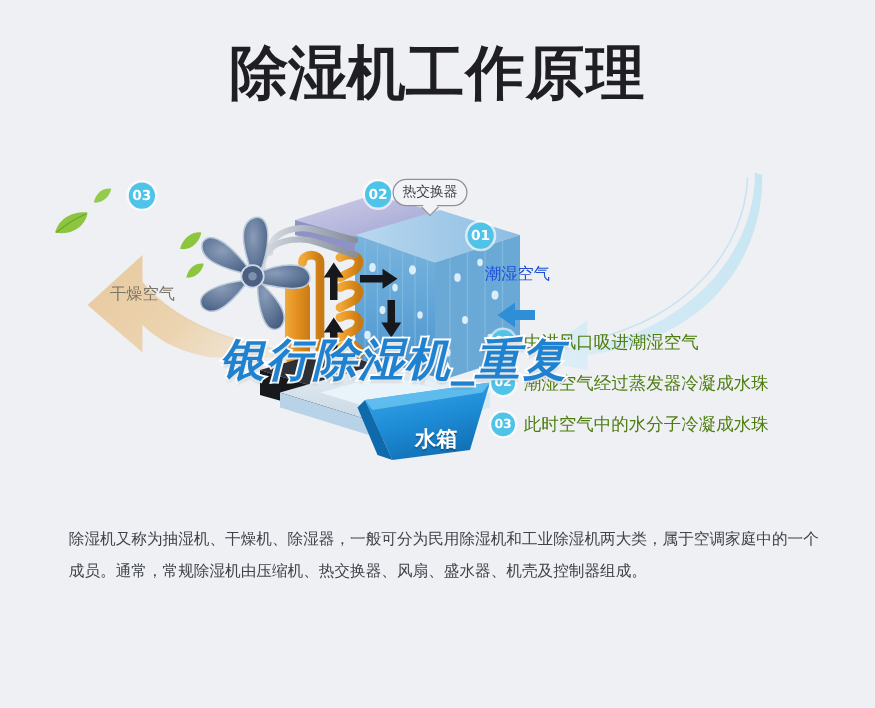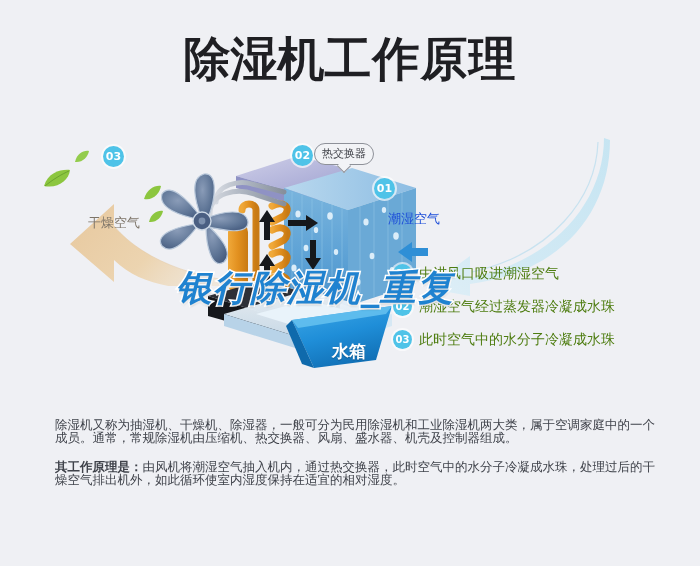--- a/index.html
+++ b/index.html
@@ -39,21 +39,21 @@
   
   .moist-arrow{
     position:absolute;left:360px;top:20px;width:250px;height:160px;
   }
 
   .air-label{
     position:absolute;
     font-size:13px;color:#6c6f78;white-space:nowrap;
     font-family:"DejaVu Sans","Liberation Sans",sans-serif;
   }
-  .label-dry{left:88px;top:96px;color:#7d7468;}
+  .label-dry{left:88px;top:108px;color:#7d7468;}
   .label-moist{left:388px;top:92px;color:#1d4ed8;}
 
   
   .badge{
     position:absolute;
     width:21px;height:21px;border-radius:50%;
     background:#4fc3e8;
     color:#ffffff;font-size:11px;font-weight:bold;
     display:flex;align-items:center;justify-content:center;
     font-family:"DejaVu Sans","Liberation Sans",sans-serif;
@@ -110,21 +110,21 @@
     font-family:"DejaVu Sans","Liberation Sans",sans-serif;
     -webkit-text-stroke:3px #ffffff;
     paint-order:stroke fill;
     z-index:40;
     text-shadow:0 2px 2px rgba(0,0,0,.12);
   }
 
   
   .copy{position:absolute;left:55px;top:418px;width:600px;}
   .para{
-    font-size:12.5px;line-height:13px;color:#3f424a;
+    font-size:12.5px;line-height:26px;color:#3f424a;
     font-family:"DejaVu Sans","Liberation Sans",sans-serif;
     margin:0 0 16px 0;
     text-align:justify;
   }
   .para .lead{font-weight:bold;}
 </style>
 </head>
 <body>
 
 <div id="page">
@@ -345,16 +345,15 @@
     <div class="legend-row">
       <div class="legend-badge">03</div>
       <div class="legend-text">此时空气中的水分子冷凝成水珠</div>
     </div>
   </div>
 
   <div class="watermark">银行除湿机_重复</div>
 
   <div class="copy">
     <p class="para">除湿机又称为抽湿机、干燥机、除湿器，一般可分为民用除湿机和工业除湿机两大类，属于空调家庭中的一个成员。通常，常规除湿机由压缩机、热交换器、风扇、盛水器、机壳及控制器组成。</p>
-    <p class="para"><span class="lead">其工作原理是：</span><span>由风机将潮湿空气抽入机内，通过热交换器，此时空气中的水分子冷凝成水珠，处理过后的干燥空气排出机外，如此循环使室内湿度保持在适宜的相对湿度。</span></p>
   </div>
 
 </div>
 
 </body></html>

